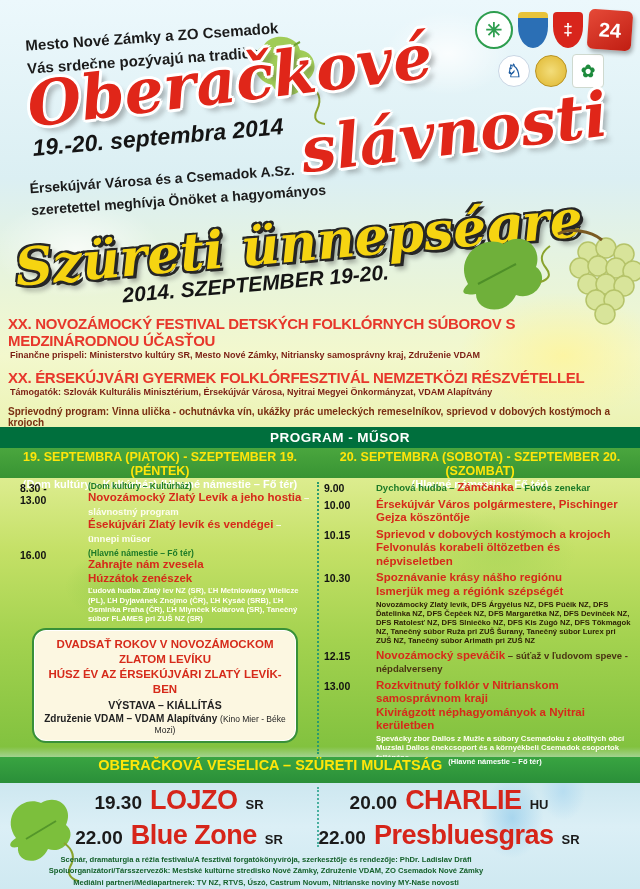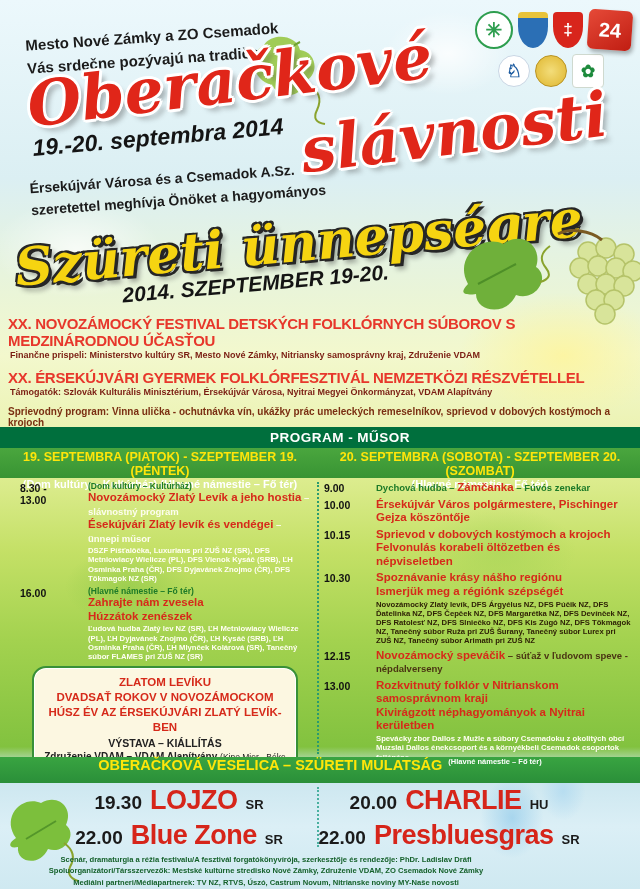--- a/index.html
+++ b/index.html
@@ -200,35 +200,34 @@
     </div>
   </div>
 
   <div class="prog-col" id="day1-col">
       <div class="prog-item">
         <div class="prog-time">8.30 - 13.00</div>
         <div class="prog-content">
           <div class="prog-venue">(Dom kultúry – Kultúrház)</div>
           <div class="prog-line"><span class="line-red">Novozámocký Zlatý Levík a jeho hostia</span><span class="note note-light"> – slávnostný program</span></div>
           <div class="prog-line"><span class="line-red">Ésekújvári Zlatý levík és vendégei</span><span class="note note-light"> – ünnepi műsor</span></div>
-          <div class="prog-details details-light">DSZF Píšťalôčka, Luxurians pri ZUŠ NZ (SR), DFS Metniowiacy Wielicze (PL), DFS Vienok Kysáč (SRB), ĽH Osminka Praha (ČR), DFS Dyjavánek Znojmo (ČR), DFS Tökmagok NZ (SR)</div>
         </div>
       </div>
       <div class="prog-item">
         <div class="prog-time">16.00</div>
         <div class="prog-content">
           <div class="prog-venue">(Hlavné námestie – Fő tér)</div>
           <div class="prog-line"><span class="line-red">Zahrajte nám zvesela</span></div>
           <div class="prog-line"><span class="line-red">Húzzátok zenészek</span></div>
           <div class="prog-details details-light">Ľudová hudba Zlatý lev NZ (SR), ĽH Metniowiacy Wielicze (PL), ĽH Dyjavánek Znojmo (ČR), ĽH Kysáč (SRB), ĽH Osminka Praha (ČR), ĽH Mlynček Kolárová (SR), Tanečný súbor FLAMES pri ZUŠ NZ (SR)</div>
         </div>
       </div>
       <div class="exh-box">
+        <div class="exh-red">DVADSAŤ ROKOV V NOVOZÁMOCKOM</div>
         <div class="exh-red">ZLATOM LEVÍKU</div>
-        <div class="exh-red">DVADSAŤ ROKOV V NOVOZÁMOCKOM</div>
         <div class="exh-red">HÚSZ ÉV AZ ÉRSEKÚJVÁRI ZLATÝ LEVÍK-BEN</div>
         <div class="exh-sub">VÝSTAVA – KIÁLLÍTÁS</div>
         <div class="exh-org">Združenie VDAM – VDAM Alapítvány <span class="exh-venue">(Kino Mier - Béke Mozi)</span></div>
       </div>
     </div>
   <div class="prog-col" id="day2-col">
       <div class="prog-item">
         <div class="prog-time">9.00</div>
         <div class="prog-content">
           <div class="prog-line"><span class="pre-green">Dychová hudba – </span><span class="line-red">Zámčanka</span><span class="note note-green"> – Fúvós zenekar</span></div>

